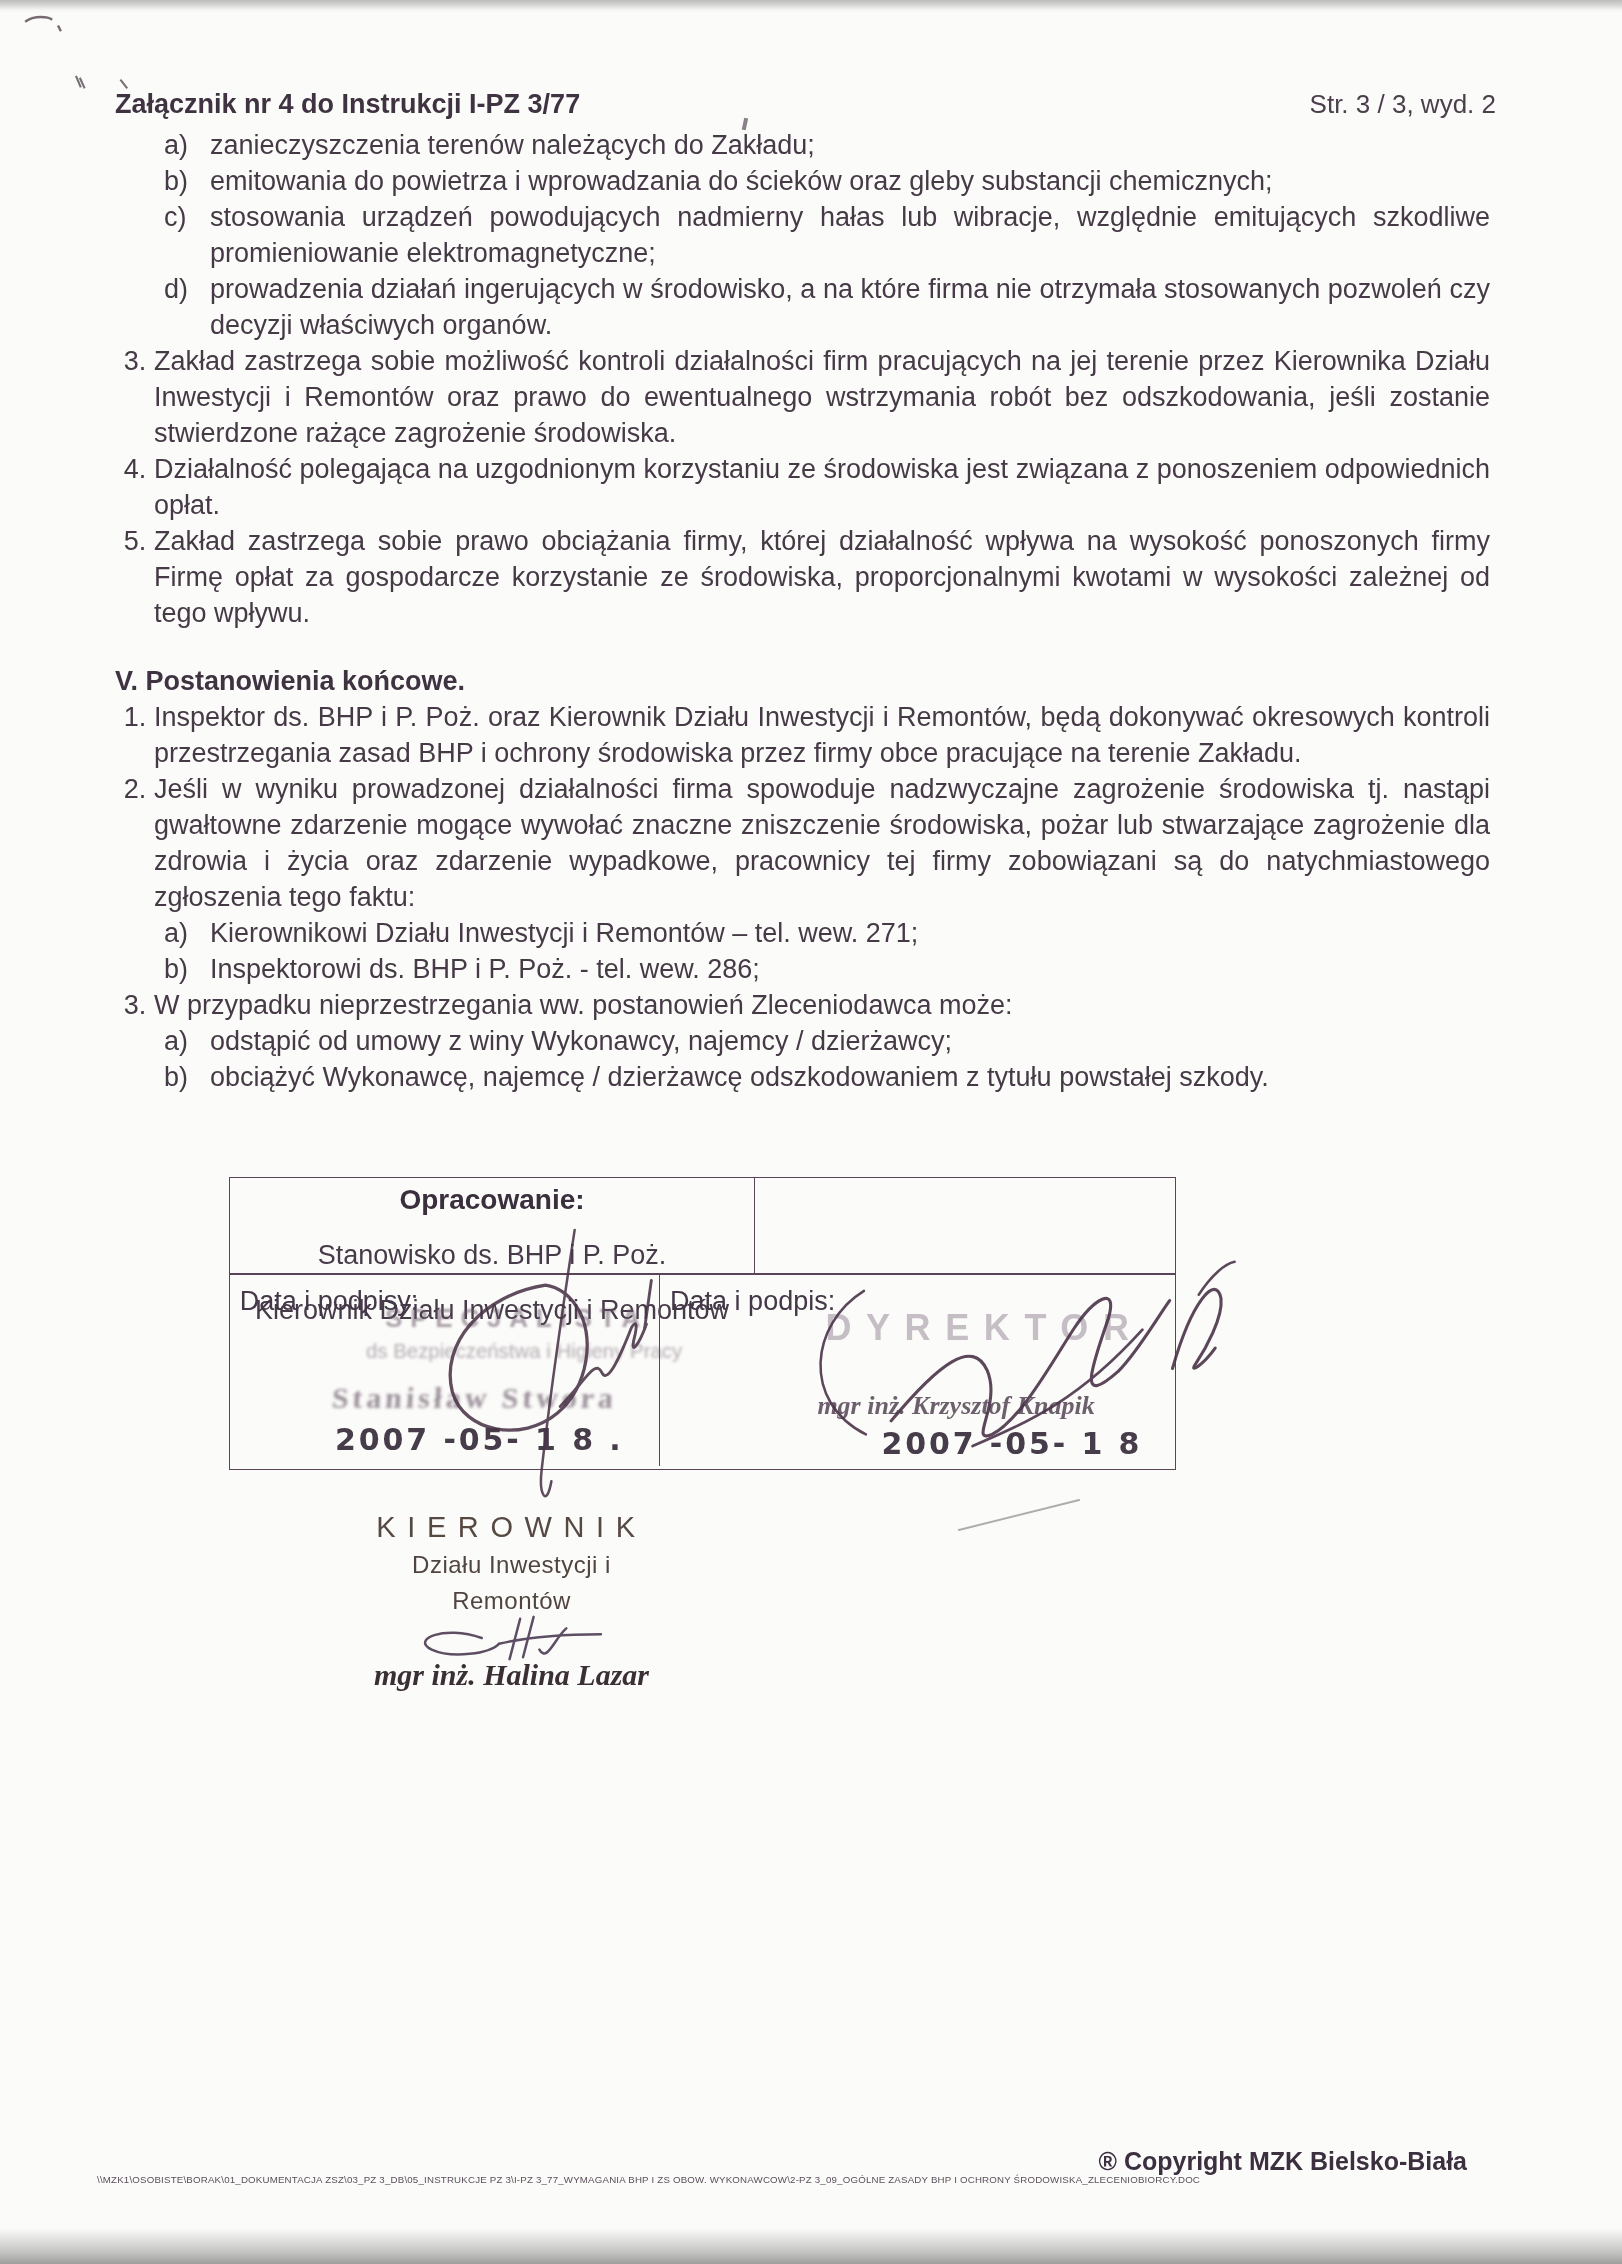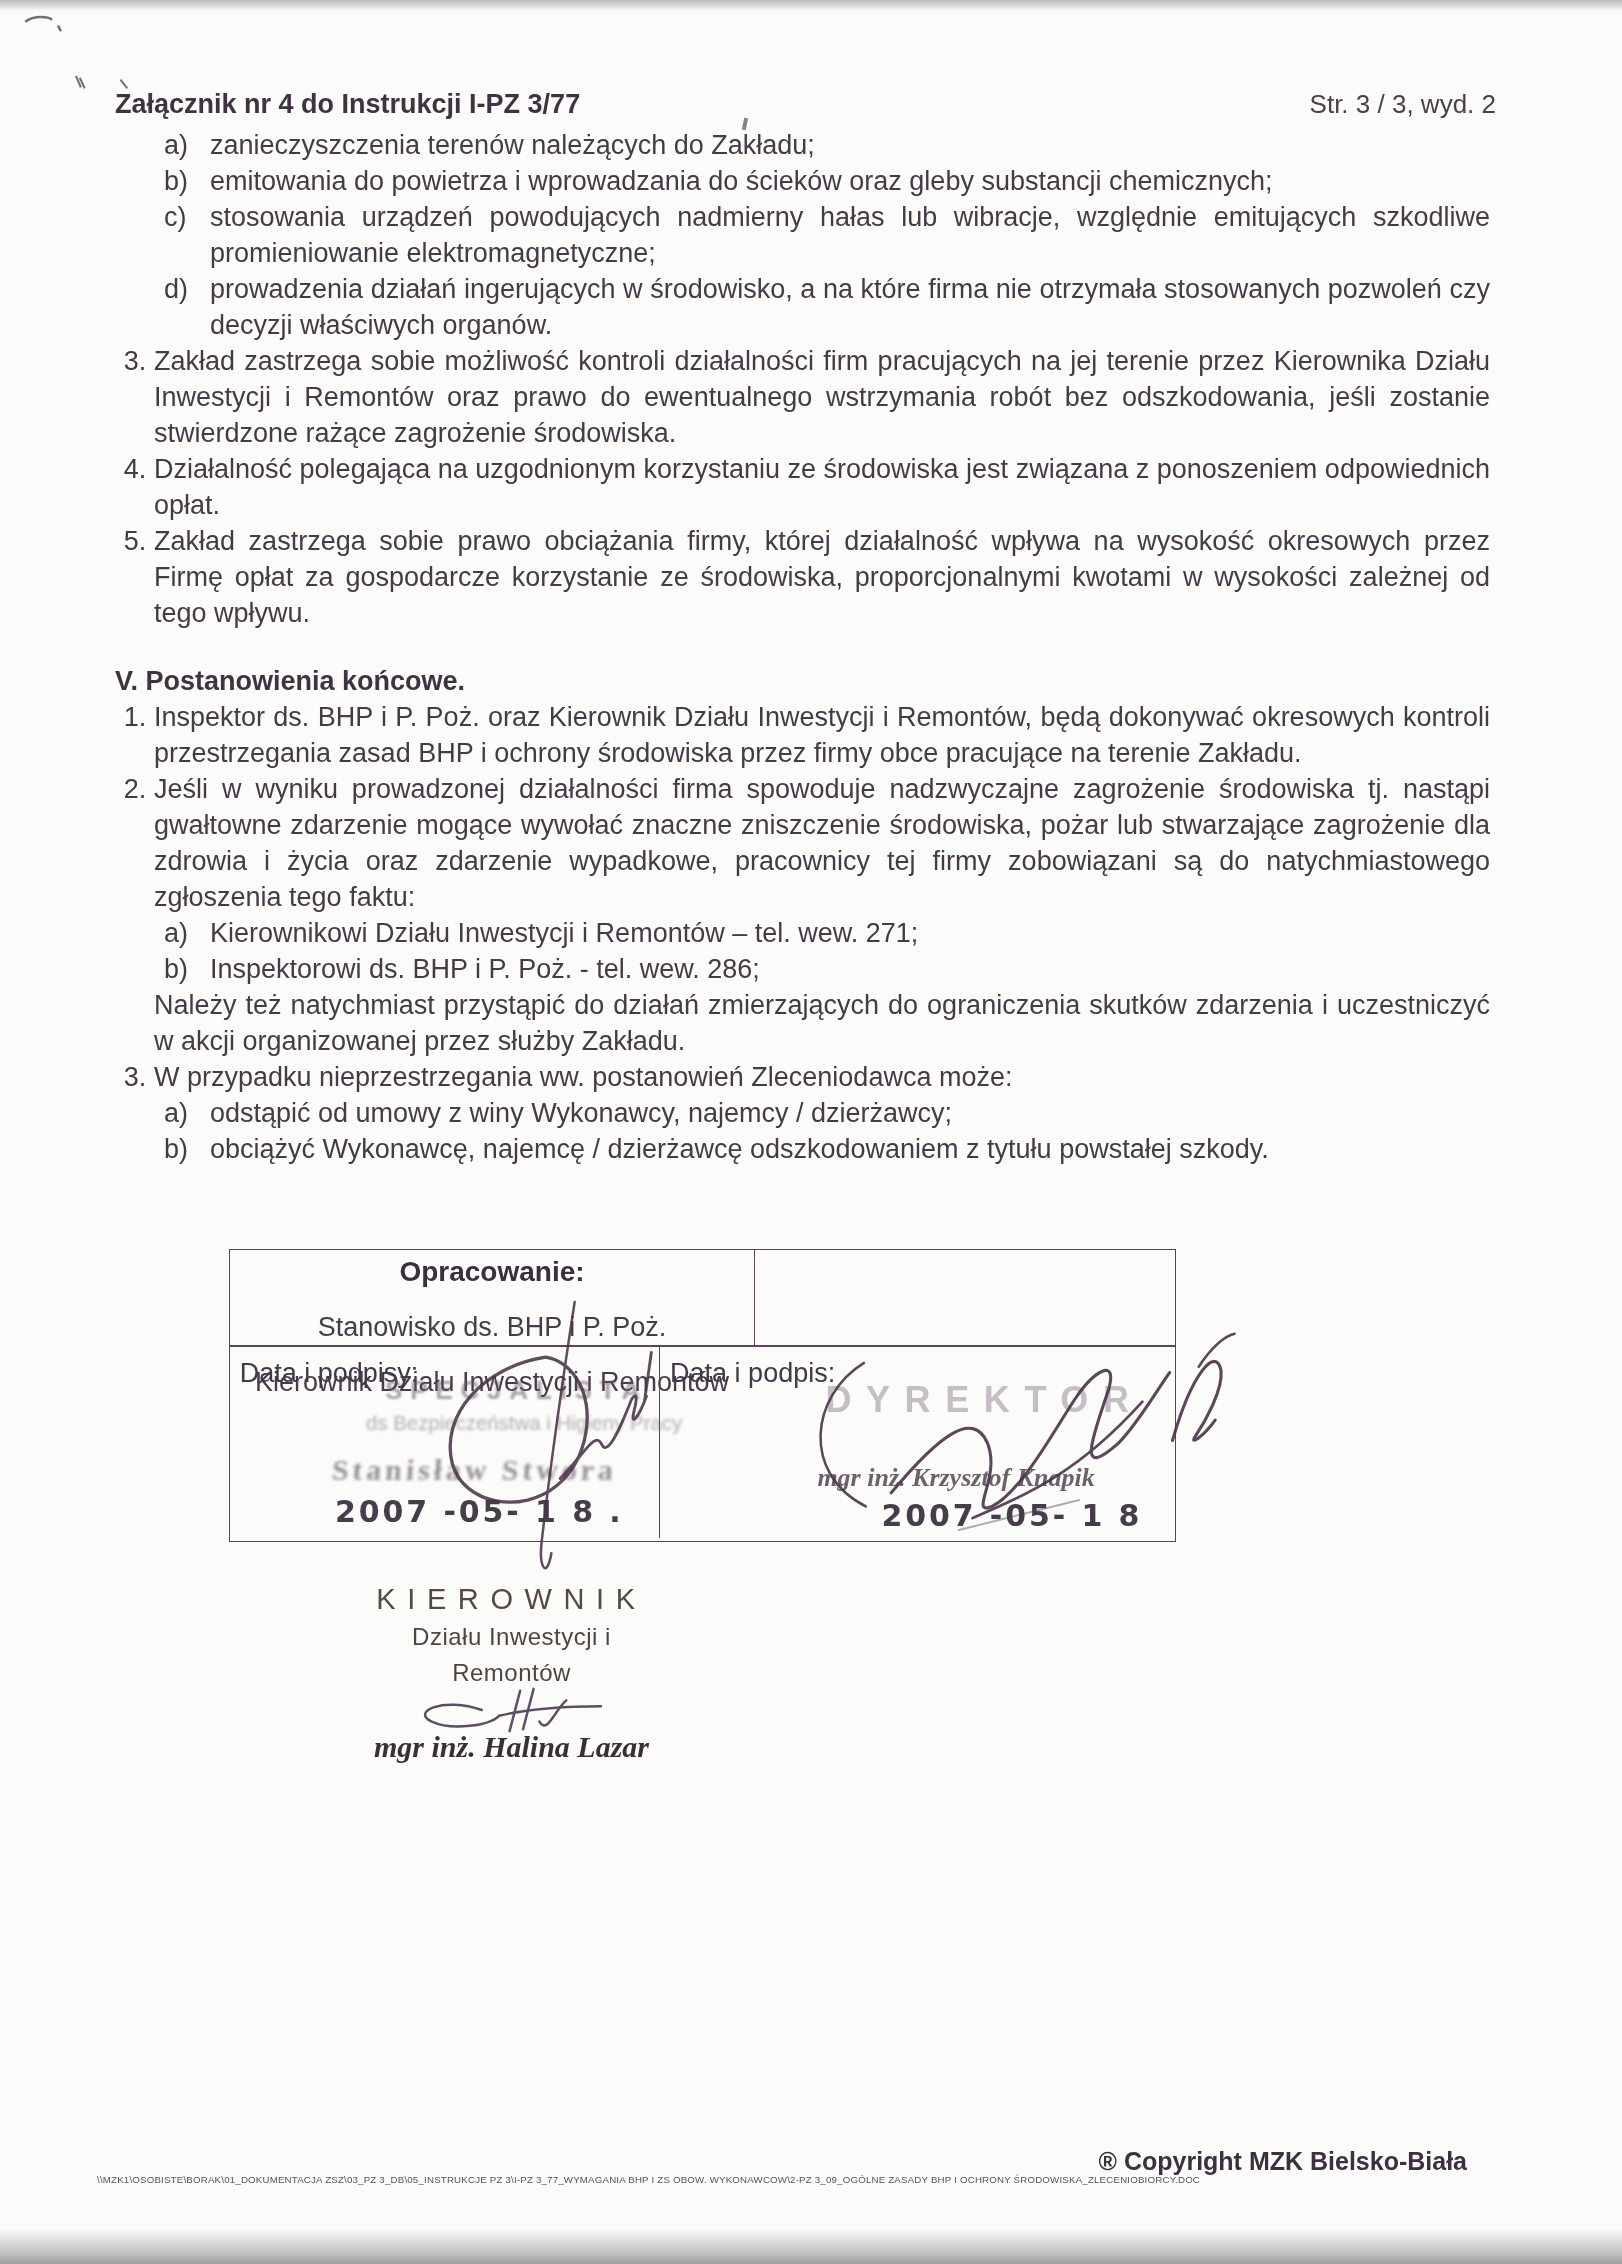--- a/index.html
+++ b/index.html
@@ -110,42 +110,41 @@
     <div class="row num">
       <span class="marker">3.</span>
       <div class="txt">Zakład zastrzega sobie możliwość kontroli działalności firm pracujących na jej terenie przez Kierownika Działu Inwestycji i Remontów oraz prawo do ewentualnego wstrzymania robót bez odszkodowania, jeśli zostanie stwierdzone rażące zagrożenie środowiska.</div>
     </div>
     <div class="row num">
       <span class="marker">4.</span>
       <div class="txt">Działalność polegająca na uzgodnionym korzystaniu ze środowiska jest związana z ponoszeniem odpowiednich opłat.</div>
     </div>
     <div class="row num">
       <span class="marker">5.</span>
-      <div class="txt">Zakład zastrzega sobie prawo obciążania firmy, której działalność wpływa na wysokość okresowych przez Firmę opłat za gospodarcze korzystanie ze środowiska, proporcjonalnymi kwotami w wysokości zależnej od tego wpływu.</div>
+      <div class="txt">Zakład zastrzega sobie prawo obciążania firmy, której działalność wpływa na wysokość ponoszonych firmy Firmę opłat za gospodarcze korzystanie ze środowiska, proporcjonalnymi kwotami w wysokości zależnej od tego wpływu.</div>
     </div>
 
     <div class="sec-heading">V. Postanowienia końcowe.</div>
 
     <div class="row num">
       <span class="marker">1.</span>
       <div class="txt">Inspektor ds. BHP i P. Poż. oraz Kierownik Działu Inwestycji i Remontów, będą dokonywać okresowych kontroli przestrzegania zasad BHP i ochrony środowiska przez firmy obce pracujące na terenie Zakładu.</div>
     </div>
     <div class="row num">
       <span class="marker">2.</span>
       <div class="txt">Jeśli w wyniku prowadzonej działalności firma spowoduje nadzwyczajne zagrożenie środowiska tj. nastąpi gwałtowne zdarzenie mogące wywołać znaczne zniszczenie środowiska, pożar lub stwarzające zagrożenie dla zdrowia i życia oraz zdarzenie wypadkowe, pracownicy tej firmy zobowiązani są do natychmiastowego zgłoszenia tego faktu:</div>
     </div>
     <div class="row let">
       <span class="marker">a)</span>
       <div class="txt">Kierownikowi Działu Inwestycji i Remontów – tel. wew. 271;</div>
     </div>
     <div class="row let">
       <span class="marker">b)</span>
       <div class="txt">Inspektorowi ds. BHP i P. Poż. - tel. wew. 286;</div>
     </div>
-    <div class="note">Należy też natychmiast przystąpić do działań zmierzających do ograniczenia skutków zdarzenia i uczestniczyć w akcji organizowanej przez służby Zakładu.</div>
     <div class="row num">
       <span class="marker">3.</span>
       <div class="txt">W przypadku nieprzestrzegania ww. postanowień Zleceniodawca może:</div>
     </div>
     <div class="row let">
       <span class="marker">a)</span>
       <div class="txt">odstąpić od umowy z winy Wykonawcy, najemcy / dzierżawcy;</div>
     </div>
     <div class="row let">
       <span class="marker">b)</span>

